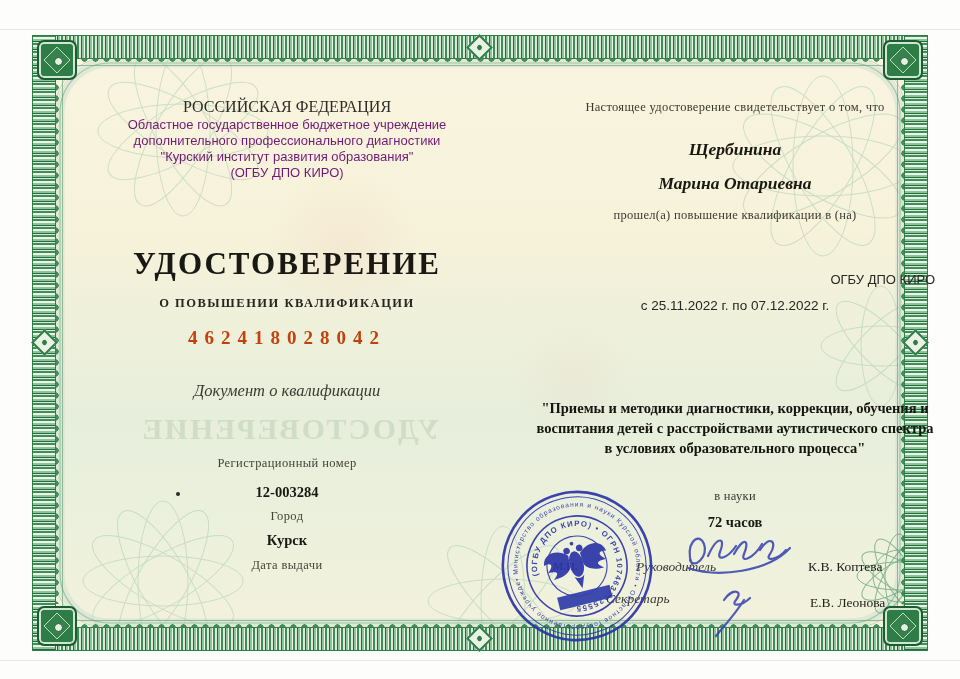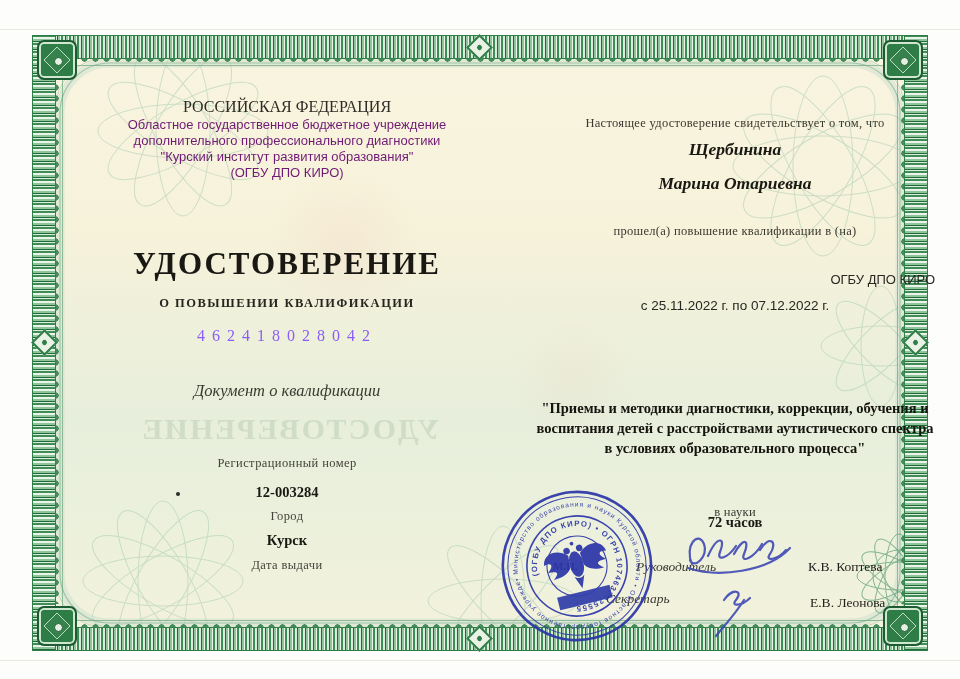--- a/index.html
+++ b/index.html
@@ -58,25 +58,25 @@
   .guilloche{position:absolute;inset:0;pointer-events:none;}
 
   
   .col{position:absolute;text-align:center;color:#2c2b25;}
   .col-left{left:77px;width:420px;}
   .col-right{left:535px;width:400px;}
   .abs{position:absolute;}
   .inst{font-family:"Liberation Sans",sans-serif;font-size:13px;line-height:16px;color:#701a75;}
   .big-title{font-size:31px;font-weight:bold;letter-spacing:2px;color:#191813;}
   .sub-title{font-size:12.5px;font-weight:bold;letter-spacing:1.5px;color:#26251f;}
-  .blank-num{font-size:16px;font-weight:normal;letter-spacing:7px;color:#8b5cf6;}
+  .blank-num{font-size:19px;font-weight:bold;letter-spacing:7px;color:#c2410c;}
   .doc-type{font-size:16.5px;font-style:italic;color:#3b3a30;}
   .small-label{font-size:12.5px;color:#45443a;letter-spacing:.4px;}
   .bold-val{font-size:14.5px;font-weight:bold;color:#191813;}
-  .statement{font-size:12.5px;color:#3a3930;letter-spacing:.3px;margin-top:16px;}
+  .statement{font-size:12.5px;color:#3a3930;letter-spacing:.3px;}
   .person{font-size:17.5px;font-weight:bold;font-style:italic;color:#191813;}
   .org{font-family:"Liberation Sans",sans-serif;font-size:13px;color:#262622;text-align:right;}
   .period{font-family:"Liberation Sans",sans-serif;font-size:13.5px;color:#262622;}
   .program{font-size:14.5px;font-weight:bold;line-height:20px;color:#15140f;}
   .sig-label{font-size:13.5px;font-style:italic;color:#3b3a30;}
   .sig-name{font-size:13.5px;color:#22211c;}
   .stray-dot{position:absolute;width:4px;height:4px;border-radius:50%;background:#2c2b25;}
   .watermark{position:absolute;left:115px;top:412px;width:350px;text-align:center;
     font-size:30px;font-weight:bold;letter-spacing:2px;color:rgba(128,162,124,.22);
     transform:scaleX(-1);filter:blur(.6px);}

